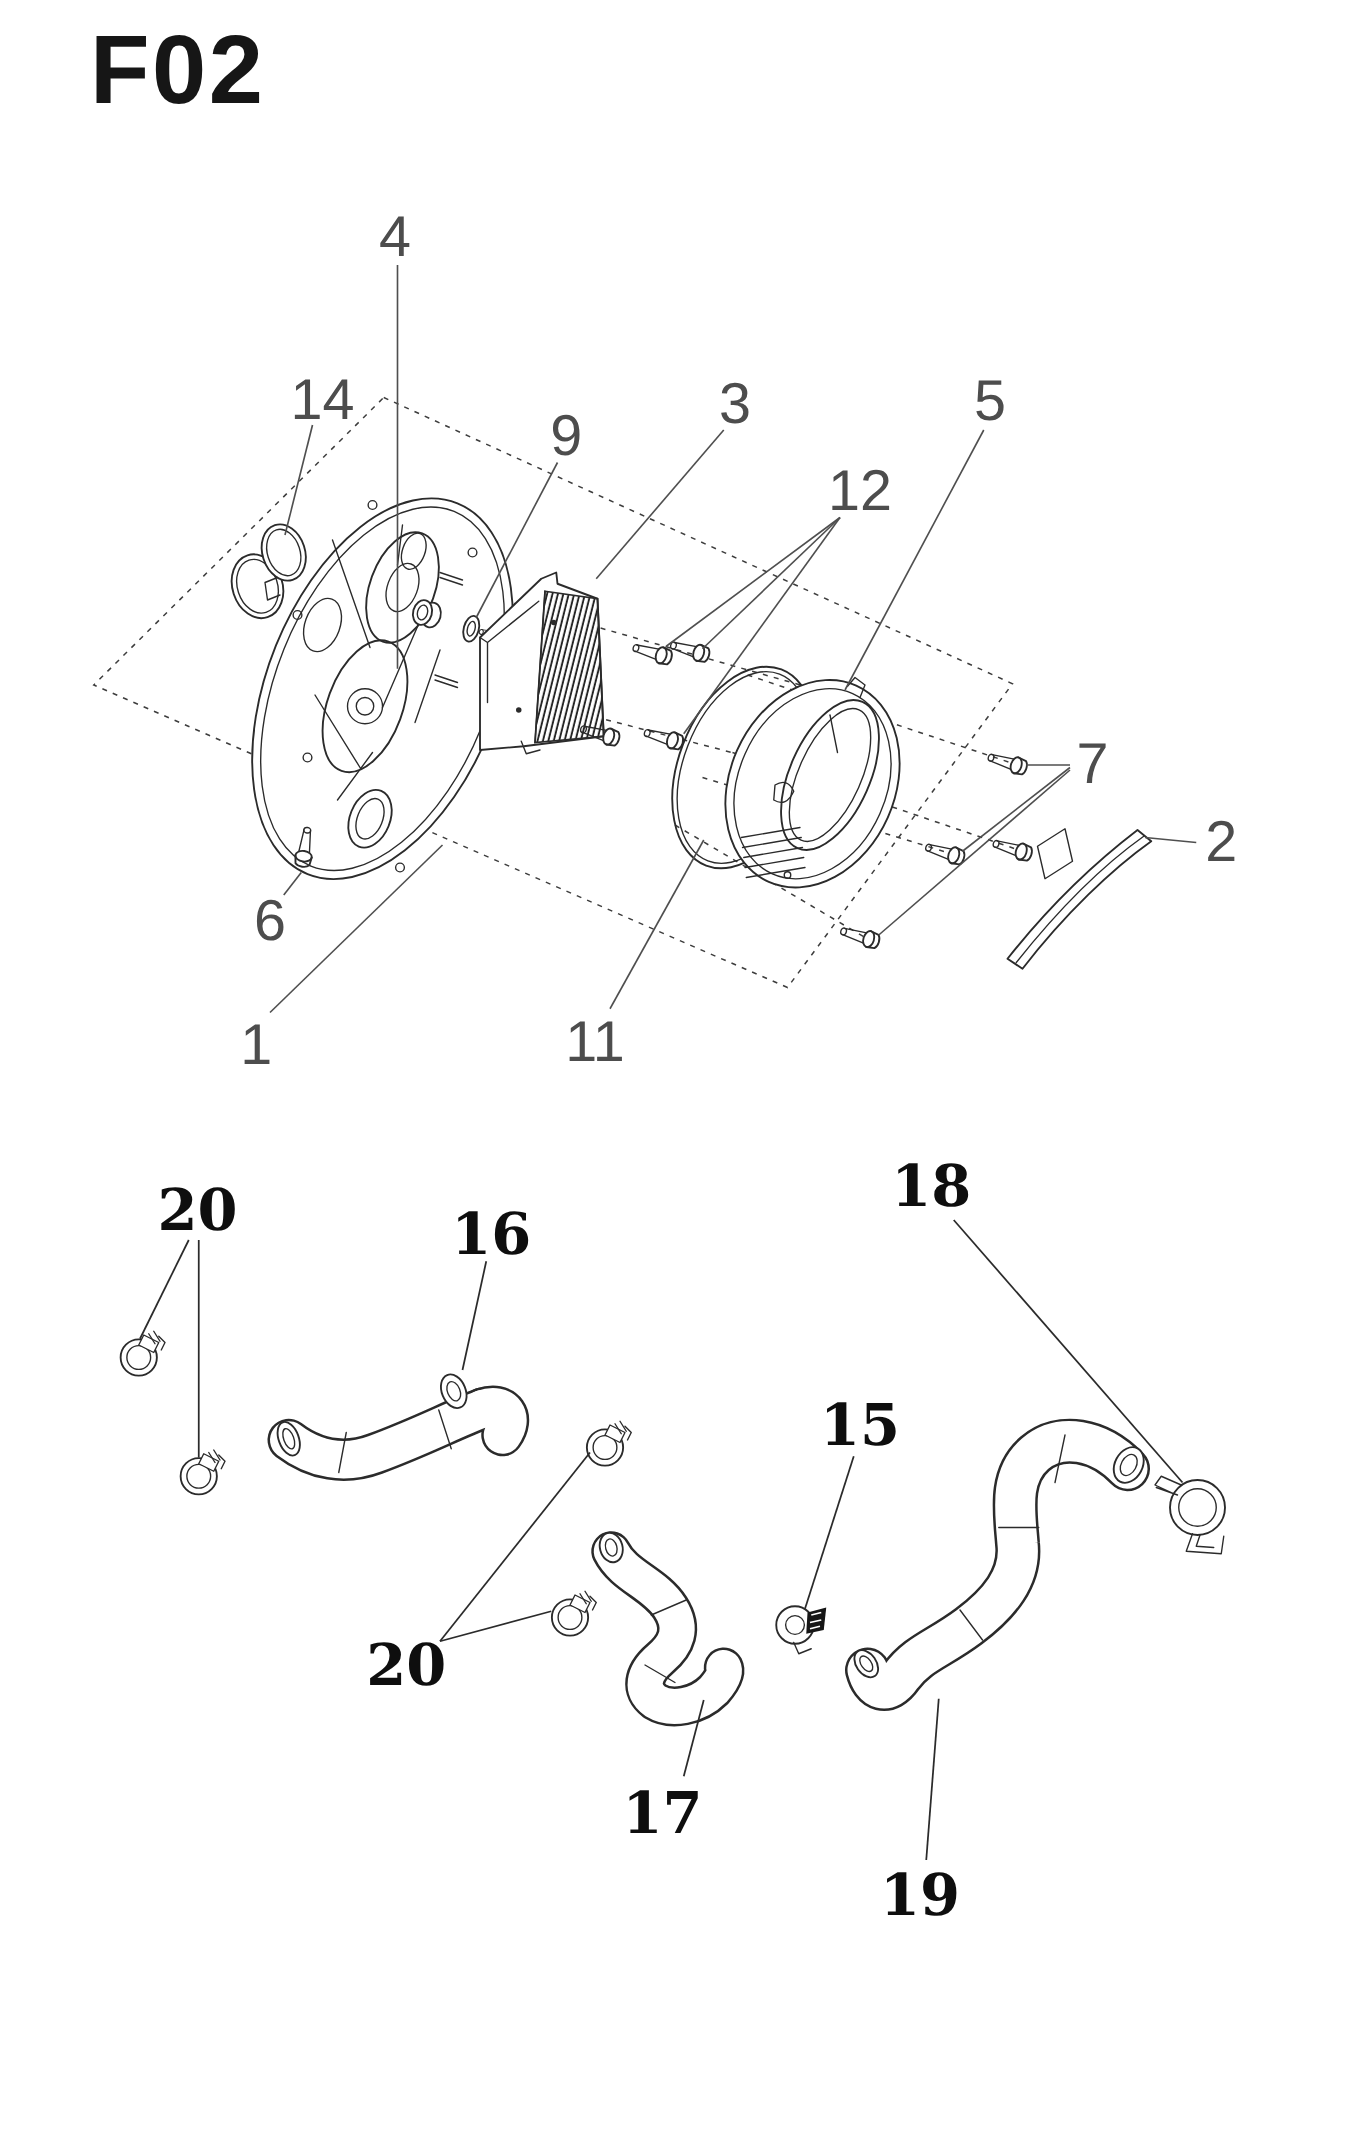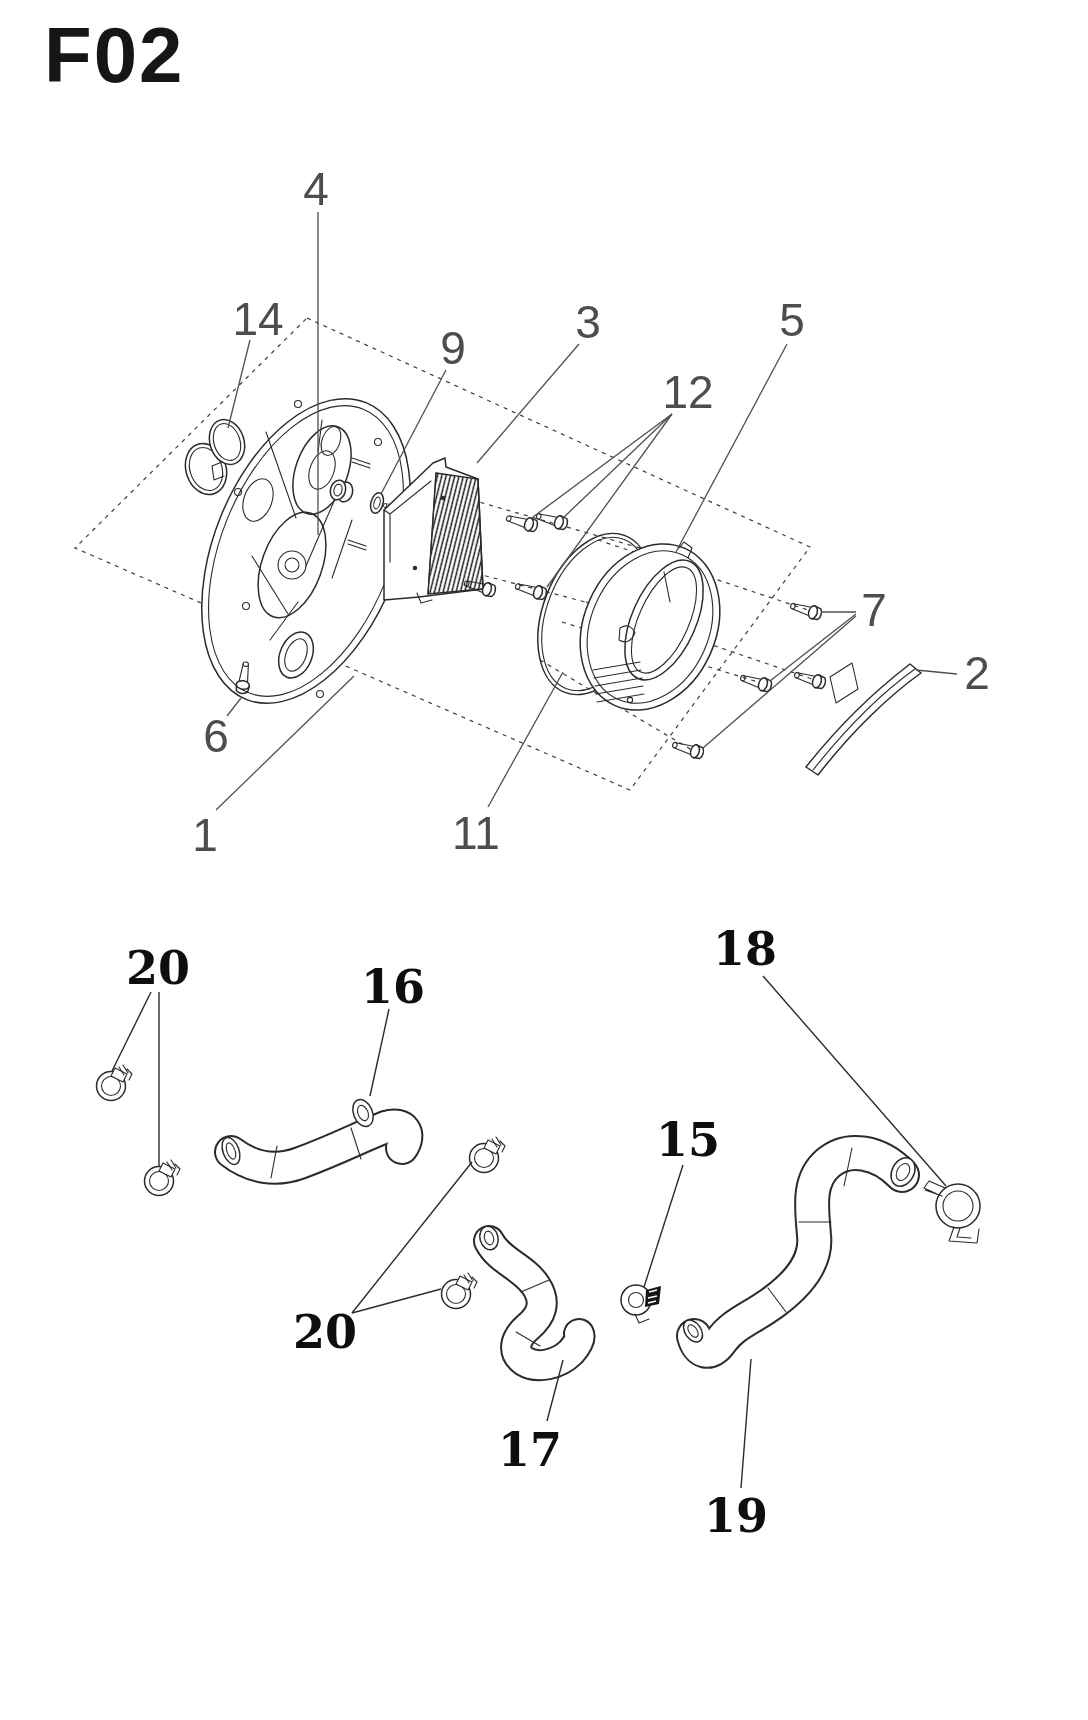--- a/index.html
+++ b/index.html
@@ -1,18 +1,18 @@
 <!DOCTYPE html>
 <html><head>
 <meta charset="utf-8">
 <style>
   html,body{margin:0;padding:0;background:#ffffff;}
   body{width:1088px;height:1720px;position:relative;font-family:"Liberation Sans",sans-serif;overflow:hidden;}
   .page-title{
-    position:absolute;left:44px;top:10px;
+    position:absolute;left:72px;top:10px;
     font-family:"Liberation Sans",sans-serif;
     font-size:78px;font-weight:600;letter-spacing:2px;color:#161616;
   }
   svg{position:absolute;left:0;top:0;}
   .ln{stroke:#2b2b2b;stroke-width:1.5;fill:none;stroke-linecap:round;stroke-linejoin:round;}
   .thin{stroke-width:1.1;}
   .wfill{fill:#ffffff;}
   .dashed{stroke:#3d3d3d;stroke-width:1.2;fill:none;stroke-dasharray:4 5;}
   .leader-u{stroke:#4f4f4f;stroke-width:1.3;fill:none;}
   .leader-l{stroke:#2b2b2b;stroke-width:1.4;fill:none;}

